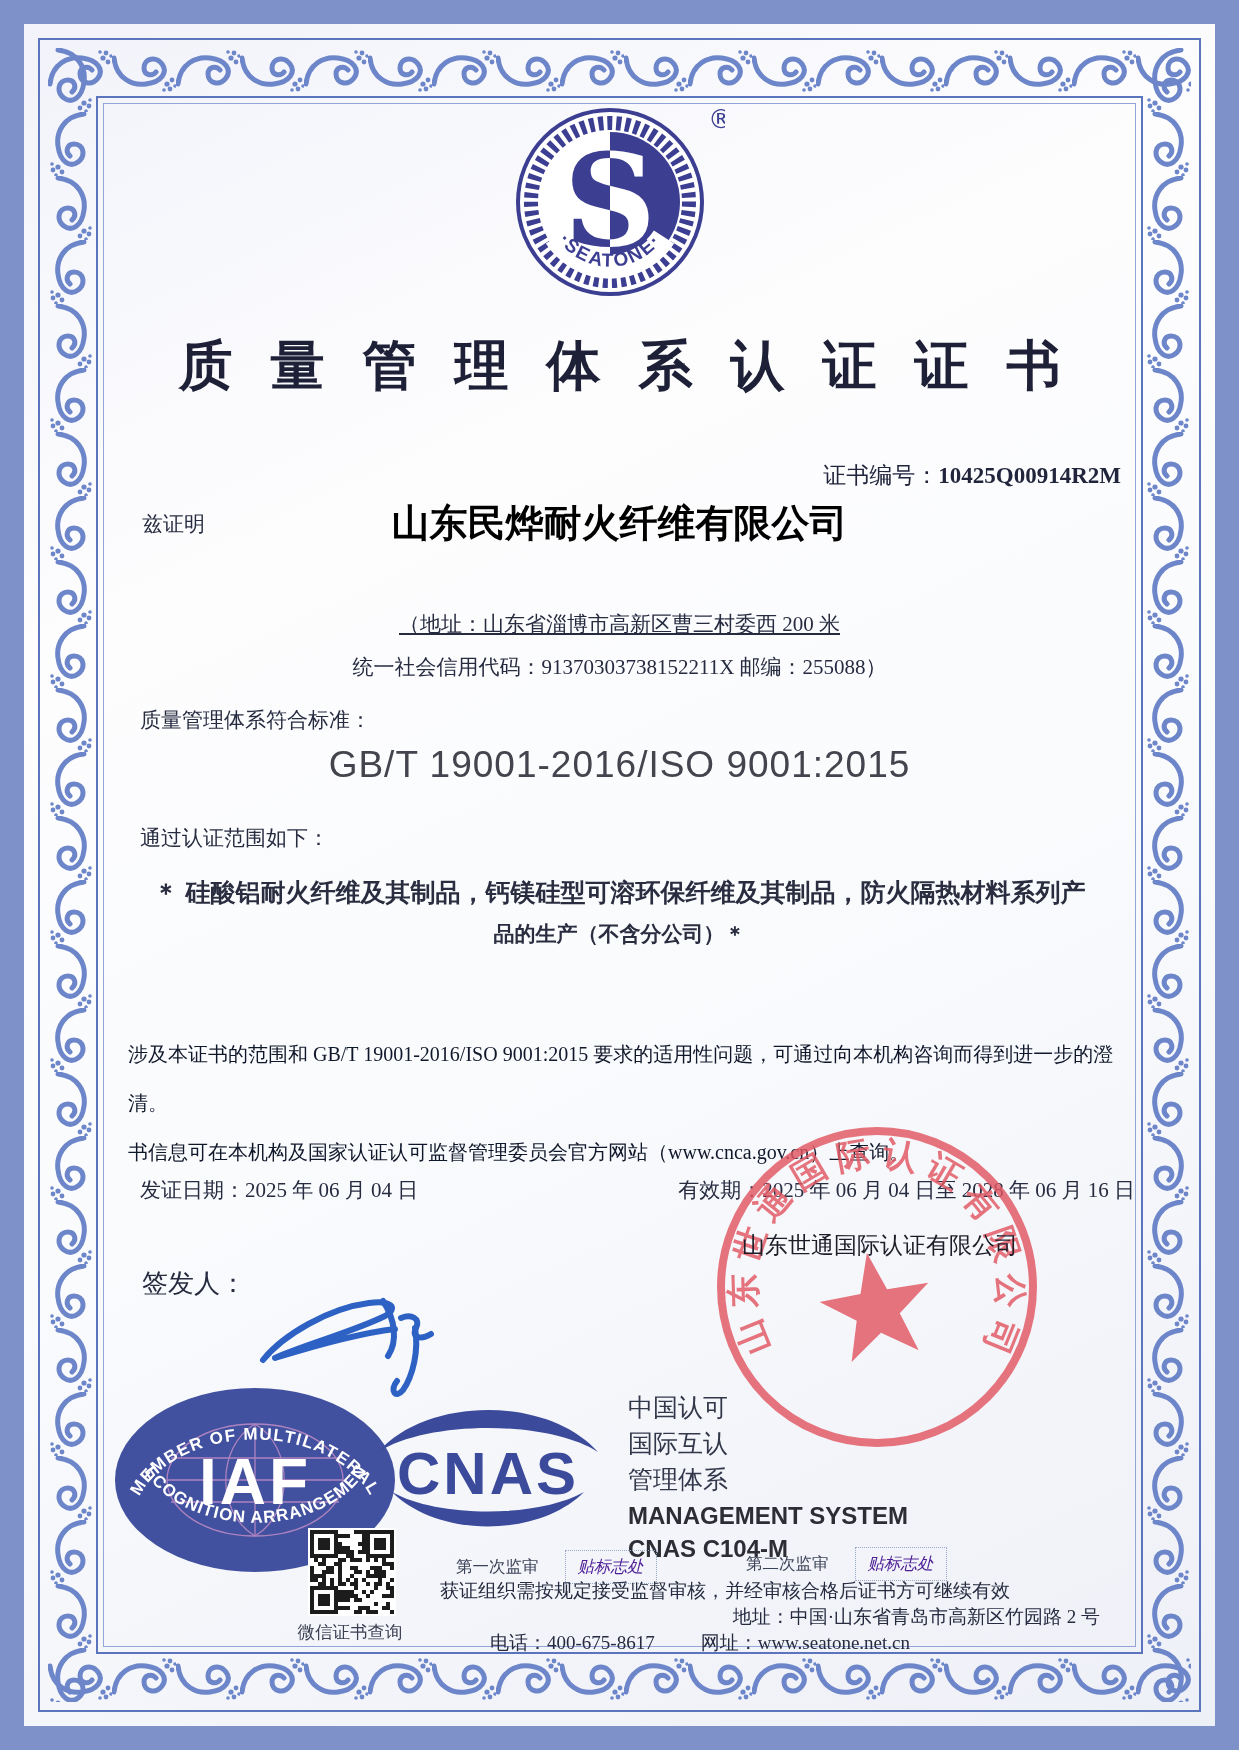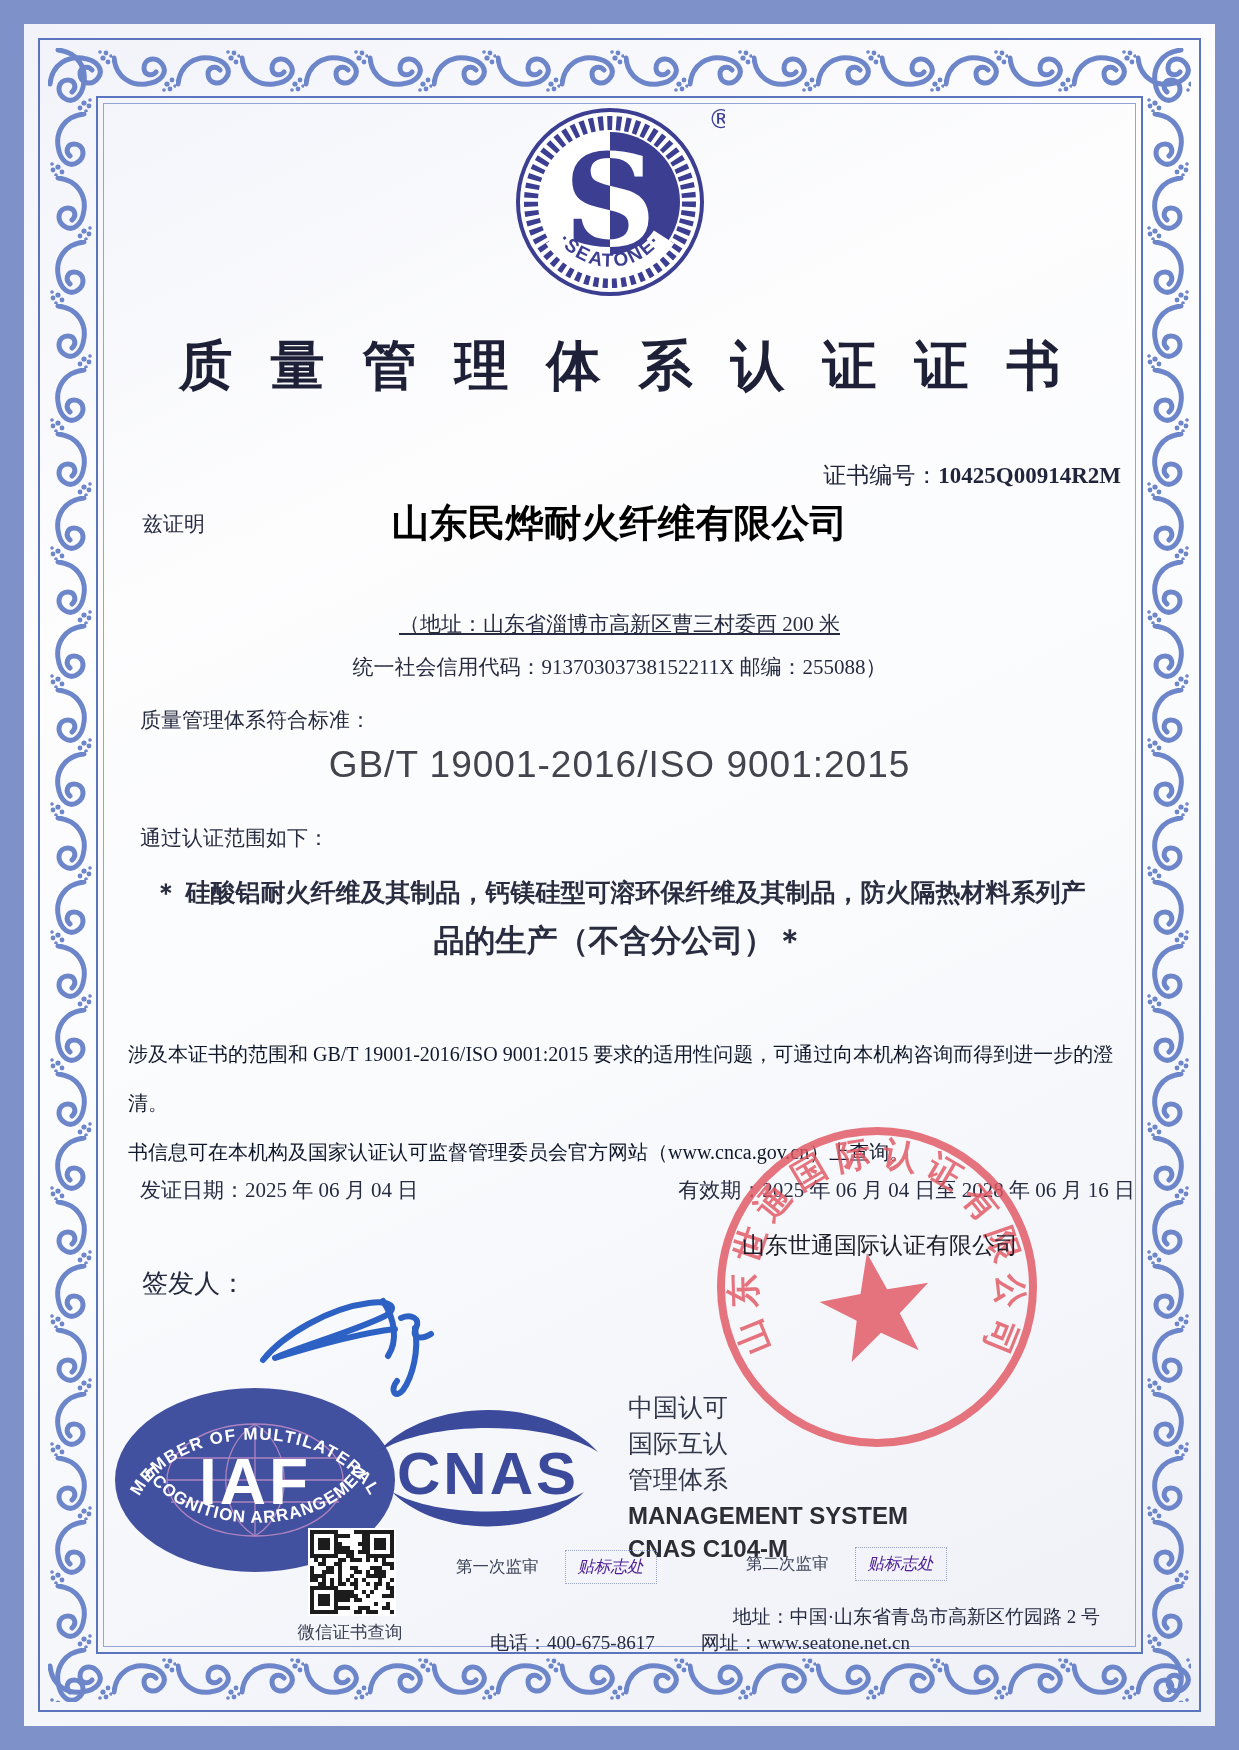--- a/index.html
+++ b/index.html
@@ -40,21 +40,21 @@
   .certify { left:142px; top:510px; font-size:21px; }
   .company { left:0; right:0; top:498px; text-align:center; font-size:38px; font-weight:700; color:#000000; }
   .addr1 { left:0; right:0; top:610px; text-align:center; font-size:21px;text-decoration:underline; }
   .addr2 { left:0; right:0; top:653px; text-align:center; font-size:21px; }
   .std-label { left:140px; top:706px; font-size:21px; }
   .standard { left:0; right:0; top:744px; text-align:center; font-size:37px; letter-spacing:1px;
               font-family:"Liberation Sans", sans-serif; color:#44444e; }
   .scope-label { left:140px; top:824px; font-size:21px; }
   .scope1 { left:0; right:0; top:876px; text-align:center; font-size:25px; font-weight:700;
             font-family:"Liberation Sans", sans-serif; color:#292d3f; }
-  .scope2 { left:0; right:0; top:920px; text-align:center; font-size:31px; font-weight:700;
+  .scope2 { left:0; right:0; top:920px; text-align:center; font-size:21px; font-weight:700;
             font-family:"Liberation Sans", sans-serif; color:#292d3f; }
   .notes { left:128px; width:990px; top:1030px; font-size:20px; line-height:49px; color:#0f172a; }
   .issue-date { left:140px; top:1176px; font-size:21px; }
   .valid-date { right:104px; top:1176px; font-size:21px; }
   .signer { left:142px; top:1266px; font-size:26px; }
   .sig-svg { left:255px; top:1290px; width:225px; height:115px; }
   .issuer { left:660px; width:440px; top:1230px; text-align:center; font-size:23px; color:#1d1d28; z-index:4; }
   .stamp-svg { left:692px; top:1105px; width:370px; height:370px; z-index:3; opacity:.82; }
   .iaf-svg { left:108px; top:1385px; width:295px; height:190px; }
   .cnas-svg { left:370px; top:1392px; width:235px; height:140px; }
@@ -1632,17 +1632,18 @@
 
   <div class="abs audit audit-1">
     <span>第一次监审</span>
     <span class="slot">贴标志处</span>
   </div>
   <div class="abs audit audit-2">
     <span>第二次监审</span>
     <span class="slot">贴标志处</span>
   </div>
 
+  <div class="abs notice">获证组织需按规定接受监督审核，并经审核合格后证书方可继续有效</div>
   <div class="abs address">地址：中国·山东省青岛市高新区竹园路 2 号</div>
   <div class="abs contact">
     <span>电话：</span><span>400-675-8617</span><span class="gap"></span><span>网址：</span><span>www.seatone.net.cn</span>
   </div>
 </div>
 
 </body></html>

